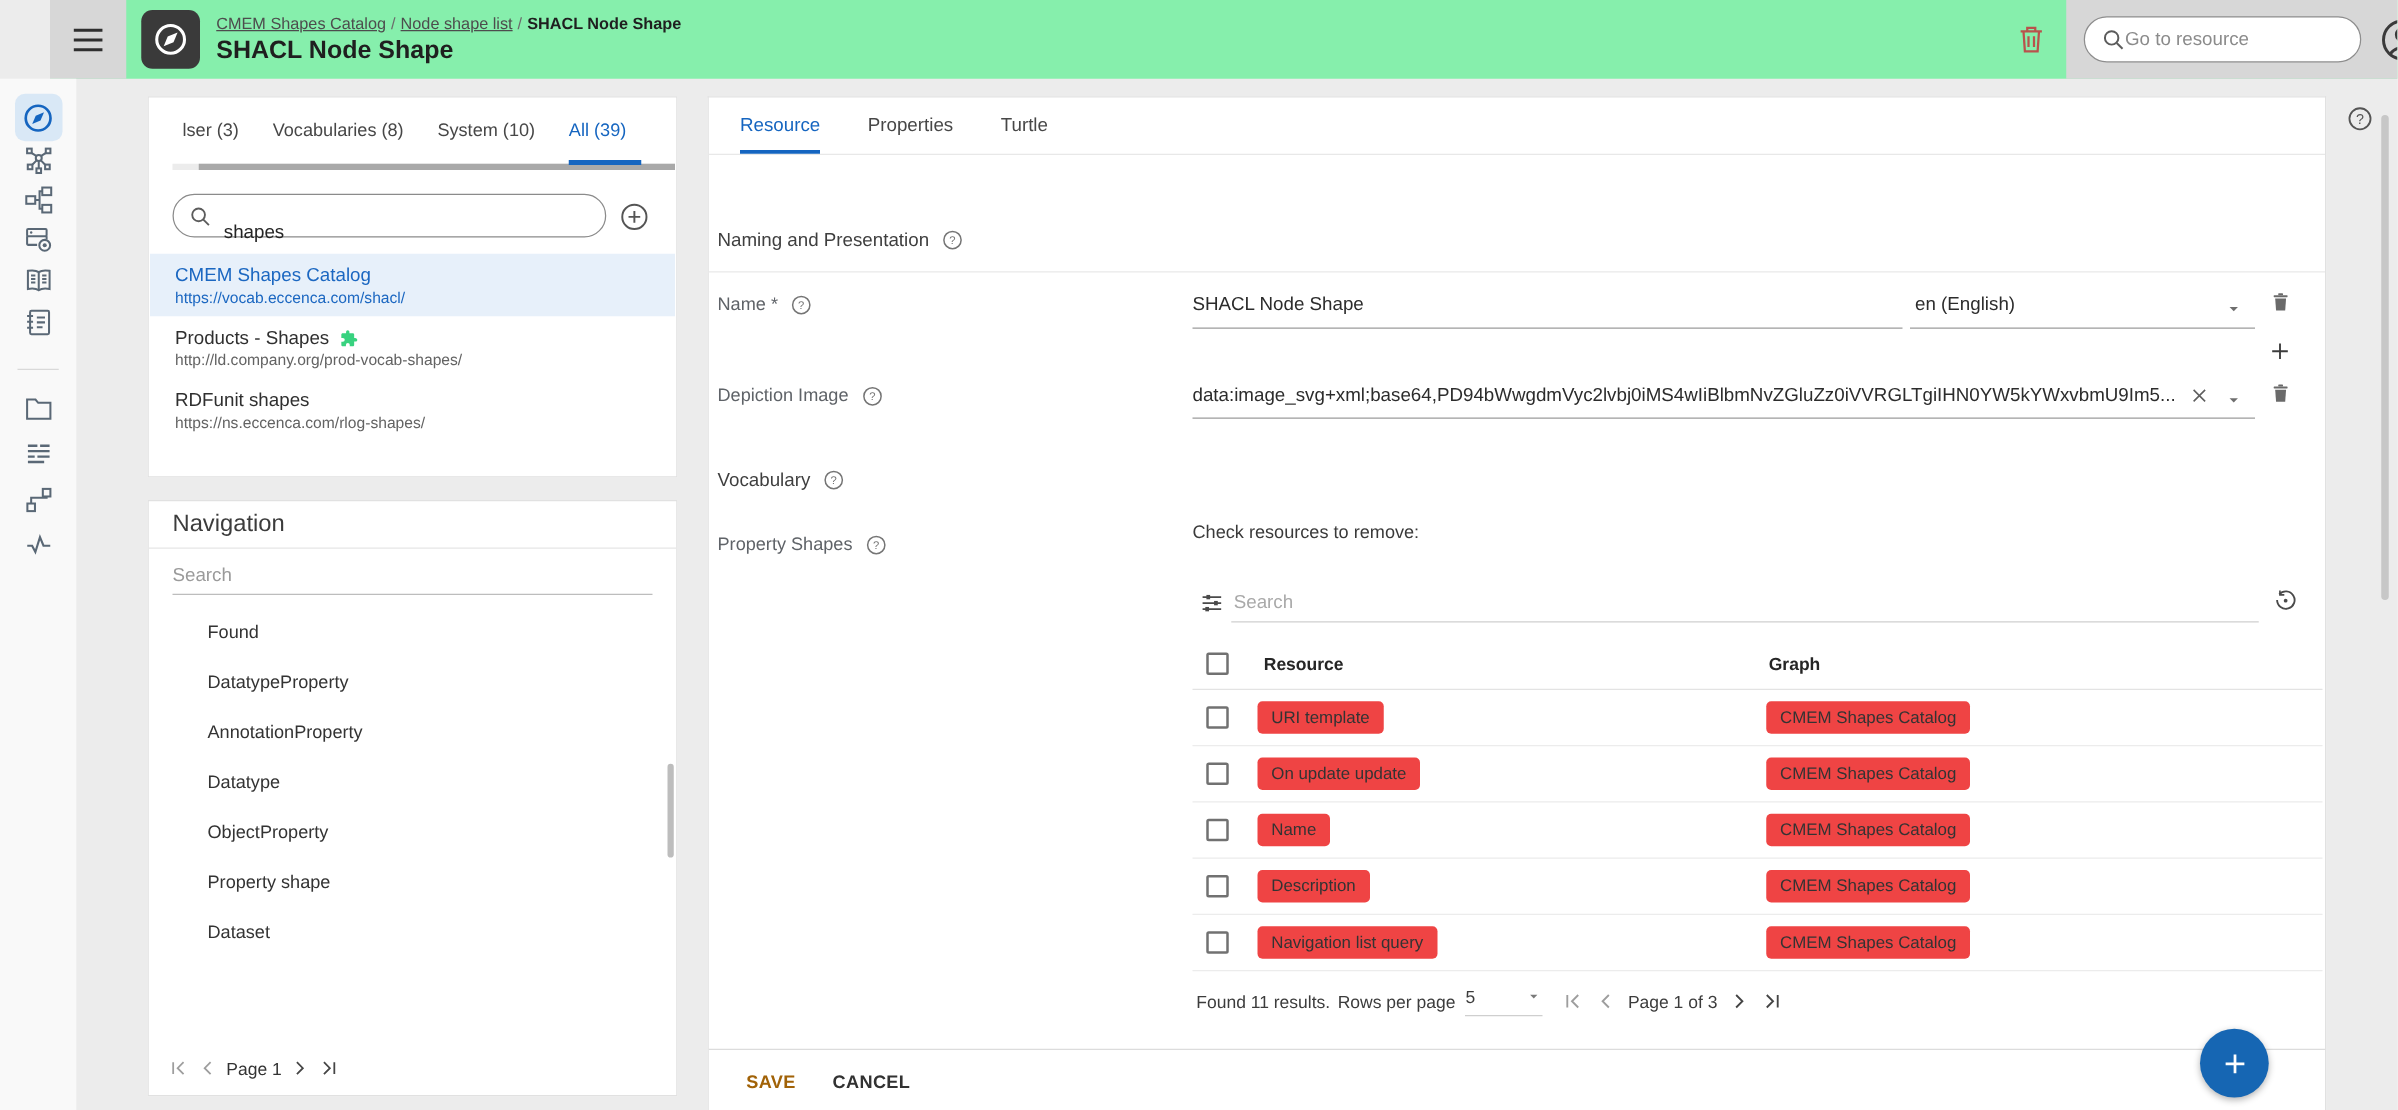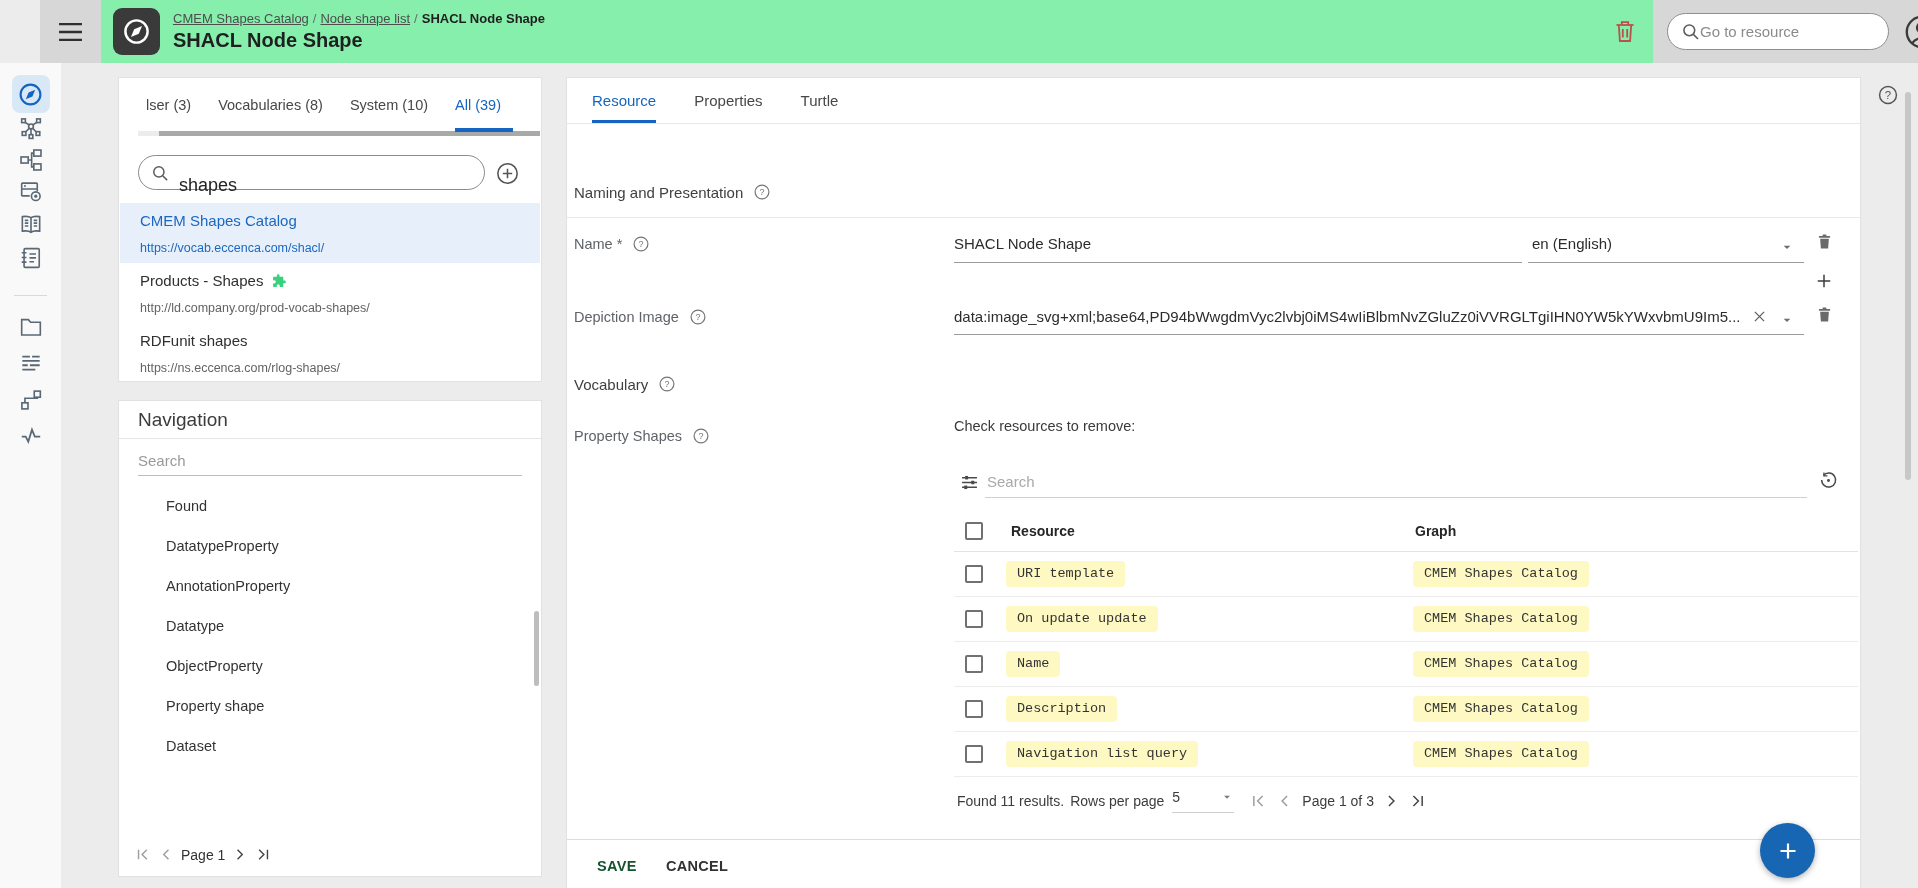--- a/index.html
+++ b/index.html
@@ -33,26 +33,26 @@
   
   .panel{position:absolute;background:#fff;border:1px solid #e1e1e1;box-sizing:border-box;}
   #panel-cat{left:118px;top:77px;width:424px;height:305px;}
   .cat-tabs{position:relative;height:53px;display:flex;align-items:center;padding-left:27px;font-size:14.5px;color:#474747;white-space:nowrap;overflow:hidden;}
   .cat-tab{margin-right:27px;cursor:pointer;}
   .cat-tab.active{color:#1565c0;}
   .tab-track{position:absolute;left:19px;right:1px;top:53px;height:5px;background:#ececec;}
   .tab-thumb{position:absolute;left:40px;right:1px;top:53px;height:5px;background:#a9a9a9;}
   .tab-indicator{position:absolute;right:28px;top:50px;width:58px;height:4px;background:#1565c0;z-index:2;}
   .cat-search{position:absolute;left:19px;top:77px;width:347px;height:35px;border:1px solid #8b8b8b;border-radius:18px;display:flex;align-items:center;gap:10px;padding:0 12px;box-sizing:border-box;}
-  .cat-search .val{font-size:18px;color:#242424;margin-top:25px;}
+  .cat-search .val{font-size:15px;color:#242424;margin-top:25px;}
   .cat-add{position:absolute;left:376px;top:83px;color:#555;cursor:pointer;}
   .cat-items{position:absolute;left:1px;right:1px;top:125px;}
   .cat-item{padding:9px 20px 8px;cursor:pointer;}
   .cat-item .t{font-size:15px;color:#2f2f2f;display:flex;align-items:center;gap:8px;}
-  .cat-item .u{font-size:12.5px;color:#636363;margin-top:12px;}
+  .cat-item .u{font-size:12.5px;color:#636363;margin-top:2px;}
   .cat-item.selected{background:#e7f0fa;}
   .cat-item.selected .t,.cat-item.selected .u{color:#1b67c1;}
 
   #panel-nav{left:118px;top:400px;width:424px;height:477px;}
   .nav-head{height:38px;border-bottom:1px solid #e6e6e6;display:flex;align-items:center;padding-left:19px;font-size:19px;color:#3c3c3c;box-sizing:border-box;}
   .nav-search{margin:13px 19px 0;border-bottom:1px solid #bdbdbd;padding-bottom:6px;font-size:15px;color:#9a9a9a;}
   .nav-items{margin-top:10px;}
   .nav-item{height:40px;display:flex;align-items:center;padding-left:47px;font-size:14.5px;color:#333;cursor:pointer;}
   .nav-item.selected{background:#d9eaf7;}
   .nav-scroll{position:absolute;right:2px;top:210px;width:5px;height:75px;background:#bdbdbd;border-radius:3px;}
@@ -66,41 +66,41 @@
   .main-tabs{position:relative;height:46px;display:flex;align-items:center;padding-left:25px;gap:38px;font-size:15px;color:#474747;border-bottom:1px solid #e8e8e8;box-sizing:border-box;}
   .main-tab{cursor:pointer;}
   .main-tab.active{color:#1565c0;}
   .mt-indicator{position:absolute;left:25px;top:42px;width:64px;height:3px;background:#1565c0;}
   .section-h{font-size:15px;color:#3f3f3f;display:flex;align-items:center;gap:10px;}
   .f-label{font-size:14.5px;color:#5f6368;display:flex;align-items:center;gap:10px;}
   .f-value{font-size:15px;color:#2c2c2c;}
   .underline{height:1px;background:#9c9c9c;}
   .help{color:#757575;}
   .hr{height:1px;background:#e9e9e9;}
-  .chip{display:inline-block;background:#fef9c3;color:#333;font-size:13.5px;padding:5px 11px;border-radius:4px;line-height:1.2;font-family:Liberation Mono, monospace;}
+  .chip{display:inline-block;background:#ef4444;color:#333;font-size:13.5px;padding:5px 11px;border-radius:4px;line-height:1.2;}
   .cbox{width:18px;height:18px;border:2px solid #717171;border-radius:2px;background:#fff;box-sizing:border-box;cursor:pointer;}
 
   .ps-table{position:absolute;left:387px;top:383px;width:904px;}
   .pst-search{position:relative;height:50px;}
   .pst-search .ph{position:absolute;left:33px;top:12px;font-size:15px;color:#a9a9a9;}
   .pst-underline{position:absolute;left:31px;top:36px;width:822px;height:1px;background:#cfcfcf;}
   .pst-header{height:40px;display:flex;align-items:center;border-bottom:1px solid #e3e3e3;font-size:14px;font-weight:700;color:#262626;}
   .pst-row{height:44px;display:flex;align-items:center;border-bottom:1px solid #ececec;}
   .cell-res{position:absolute;left:52px;}
   .cell-graph{position:absolute;left:459px;}
   .hdr-res{position:absolute;left:57px;}
   .hdr-graph{position:absolute;left:461px;}
   .rowrel{position:relative;width:100%;height:100%;display:flex;align-items:center;}
   .rowrel .cbox{position:absolute;left:11px;}
   .pst-footer{display:flex;align-items:center;padding:12px 0 0 3px;font-size:14px;color:#3c3c3c;}
   .rpp-sel{width:62px;display:flex;align-items:center;justify-content:space-between;border-bottom:1px solid #cfcfcf;padding-bottom:7px;margin:0 14px 0 8px;cursor:pointer;}
   .pg-group{display:flex;align-items:center;gap:7px;}
 
   .btn{position:absolute;top:773px;height:30px;display:flex;align-items:center;font-size:14.5px;font-weight:700;letter-spacing:.3px;cursor:pointer;background:none;border:none;font-family:"Liberation Sans",sans-serif;}
-  #btn-save{left:24px;color:#14532d;}
+  #btn-save{left:24px;color:#a16207;}
   #btn-cancel{left:93px;color:#323232;}
 
   .fab{position:absolute;left:1760px;top:823px;width:55px;height:55px;border-radius:50%;background:#1666b3;display:flex;align-items:center;justify-content:center;box-shadow:0 2px 6px rgba(0,0,0,.3);cursor:pointer;z-index:5;}
   .main-help{position:absolute;left:1877px;top:84px;color:#555;cursor:pointer;}
   .page-scroll{position:absolute;left:1905px;top:92px;width:6px;height:388px;background:#c7c7c7;border-radius:3px;}
 </style>
 </head>
 <body>
 
 <div id="app">

